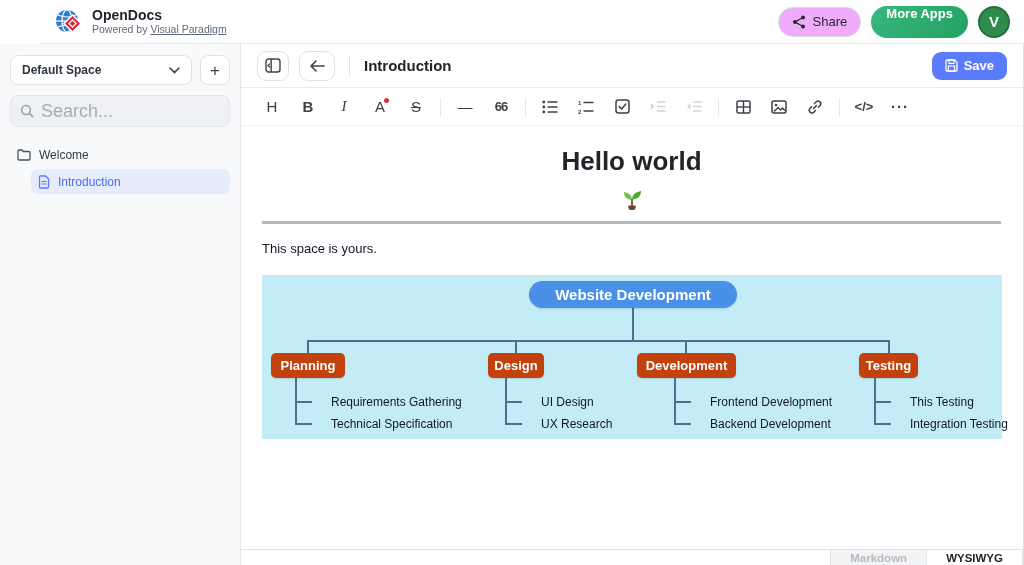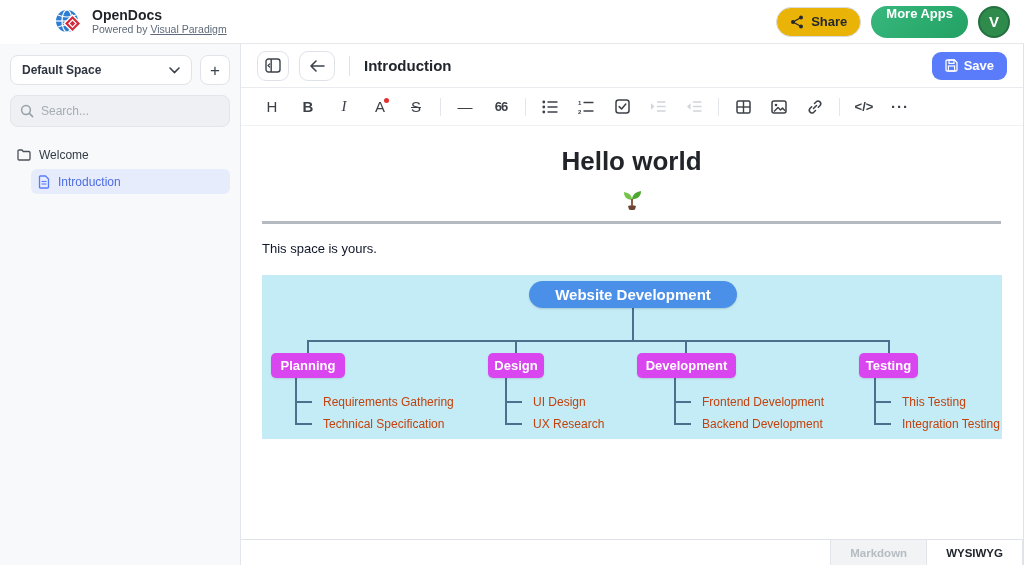--- a/index.html
+++ b/index.html
@@ -8,22 +8,22 @@
 
   
   .topbar { height:44px; background:#fff; border-bottom:1px solid #e6e8eb;
             display:flex; align-items:center; padding:0 14px;margin-left:40px; }
   .brand { display:flex; align-items:center; gap:8px; }
   .brand-name { font-size:14px; font-weight:bold; color:#1f2328; line-height:15px; }
   .brand-sub { font-size:10.5px; color:#5f6b7a; line-height:13px; }
   .brand-sub a { color:#5f6b7a; text-decoration:underline; cursor:pointer; }
   .topbar-actions { margin-left:auto; display:flex; align-items:center; gap:10px; }
   .btn-share { height:30px; display:flex; align-items:center; gap:7px; padding:0 13px;
-               background:#eab308; border:1px solid #d8dce1; border-radius:16px;
-               font-size:13px; font-weight:bold; color:#24292f; cursor:pointer; }
+               background:#f0abfc; border:1px solid #d8dce1; border-radius:16px;
+               font-size:13px; font-weight:normal; color:#24292f; cursor:pointer; }
   .btn-moreapps { height:32px; display:flex; align-items:flex-start; padding:0 15px;
                   border:none; border-radius:17px; cursor:pointer;
                   background:linear-gradient(135deg,#38b87e,#23a163);
                   font-size:13px; font-weight:bold; color:#fff; }
   .avatar { width:32px; height:32px; border-radius:50%; background:#2e8b4c;
             color:#fff; font-size:15px; font-weight:bold; display:flex;
             align-items:center; justify-content:center; cursor:pointer;
             border:2px solid #247041; }
 
   
@@ -35,21 +35,21 @@
   .space-row { display:flex; gap:8px; }
   .space-select { flex:1; height:30px; background:#fff; border:1px solid #e0e3e8;
                   border-radius:8px; display:flex; align-items:center; padding:0 11px;
                   font-size:12px; font-weight:bold; color:#2f3640; cursor:pointer; }
   .space-select .chev { margin-left:auto; }
   .btn-add { width:30px; height:30px; background:#fff; border:1px solid #e0e3e8;
              border-radius:8px; font-size:17px; color:#3c434b; cursor:pointer;
              display:flex; align-items:center; justify-content:center; line-height:1; }
   .search-box { margin-top:10px; height:32px; background:#eef0f3; border:1px solid #e2e5e9;
                 border-radius:8px; display:flex; align-items:center; padding:0 9px; gap:7px; }
-  .search-box input { border:none; outline:none; background:transparent; font-size:12px;
+  .search-box input { border:none; outline:none; background:transparent; font-size:18px;
                       color:#3c434b; width:100%; font-family:"Liberation Sans",sans-serif; }
   .search-box input::placeholder { color:#a6adb5; }
   .tree { margin-top:15px; }
   .tree-row { height:25px; display:flex; align-items:center; gap:8px; padding:0 7px;
               font-size:12px; color:#333b45; cursor:pointer; border-radius:6px; }
   .tree-row.child { margin-left:21px; margin-top:2px; }
   .tree-row.selected { background:#e6ecfb; color:#4d6de3; }
 
   
   .editor { flex:1; display:flex; flex-direction:column; background:#fff;
@@ -91,47 +91,47 @@
   .doc-p { margin-top:17px; font-size:13px; color:#0f172a; }
 
   
   .mindmap { position:relative; margin-top:19px; width:740px; height:164px;
              background:#c4ecf7; }
   .mm-line { position:absolute; background:#4a708e; }
   .mm-root { position:absolute; left:267px; top:6px; width:208px; height:27px;
              background:#4b90e8; border-radius:14px; color:#fff; font-size:15px;
              font-weight:bold; display:flex; align-items:center; justify-content:center;
              box-shadow:0 1px 2px rgba(0,0,0,.15); }
-  .mm-branch { position:absolute; top:78px; height:25px; background:#d946ef;
+  .mm-branch { position:absolute; top:78px; height:25px; background:#c2410c;
                border-radius:5px; color:#fff; font-size:13px; font-weight:bold;
                display:flex; align-items:center; justify-content:center;
                box-shadow:0 1px 2px rgba(0,0,0,.12); }
   .mm-b0 { left:9px;   width:74px; }
   .mm-b1 { left:226px; width:56px; }
   .mm-b2 { left:375px; width:99px; }
   .mm-b3 { left:597px; width:59px; }
   .mm-vroot   { left:370px; top:33px; width:2px; height:32px; }
   .mm-trunk   { left:45px;  top:65px; width:583px; height:2px; }
   .mm-vb0 { left:45px;  top:65px; width:2px; height:13px; }
   .mm-vb1 { left:253px; top:65px; width:2px; height:13px; }
   .mm-vb2 { left:423px; top:65px; width:2px; height:13px; }
   .mm-vb3 { left:626px; top:65px; width:2px; height:13px; }
   .mm-vl0 { left:33px;  top:103px; width:2px; height:47px; }
   .mm-vl1 { left:243px; top:103px; width:2px; height:47px; }
   .mm-vl2 { left:412px; top:103px; width:2px; height:47px; }
   .mm-vl3 { left:612px; top:103px; width:2px; height:47px; }
-  .mm-leaf { position:absolute; font-size:12px; color:#c2410c; line-height:16px;
-             padding-left:28px; white-space:nowrap; }
+  .mm-leaf { position:absolute; font-size:12px; color:#0f172a; line-height:16px;
+             padding-left:36px; white-space:nowrap; }
   .mm-leaf::before { content:''; position:absolute; left:0; top:7px; width:17px;
                      height:2px; background:#4a708e; }
   .mm-r1 { top:119px; } .mm-r2 { top:141px; }
   .mm-c0 { left:33px; } .mm-c1 { left:243px; } .mm-c2 { left:412px; } .mm-c3 { left:612px; }
 
   
-  .bottombar { height:26px; border-top:1px solid #dfe3e8; display:flex;
+  .bottombar { height:16px; border-top:1px solid #dfe3e8; display:flex;
                justify-content:flex-end; flex-shrink:0; background:#fff; }
   .mode-tab { height:100%; padding:0 19px; display:flex; align-items:center;
               font-size:11.5px; font-weight:bold; cursor:pointer; }
   .mode-tab.inactive { background:#f1f3f5; color:#b6bcc2;
                        border-left:1px solid #e1e4e8; border-right:1px solid #e1e4e8; }
   .mode-tab.active { background:#fff; color:#21262c; border-right:1px solid #e1e4e8; }
 
   svg { display:block; }
 </style>
 </head>

